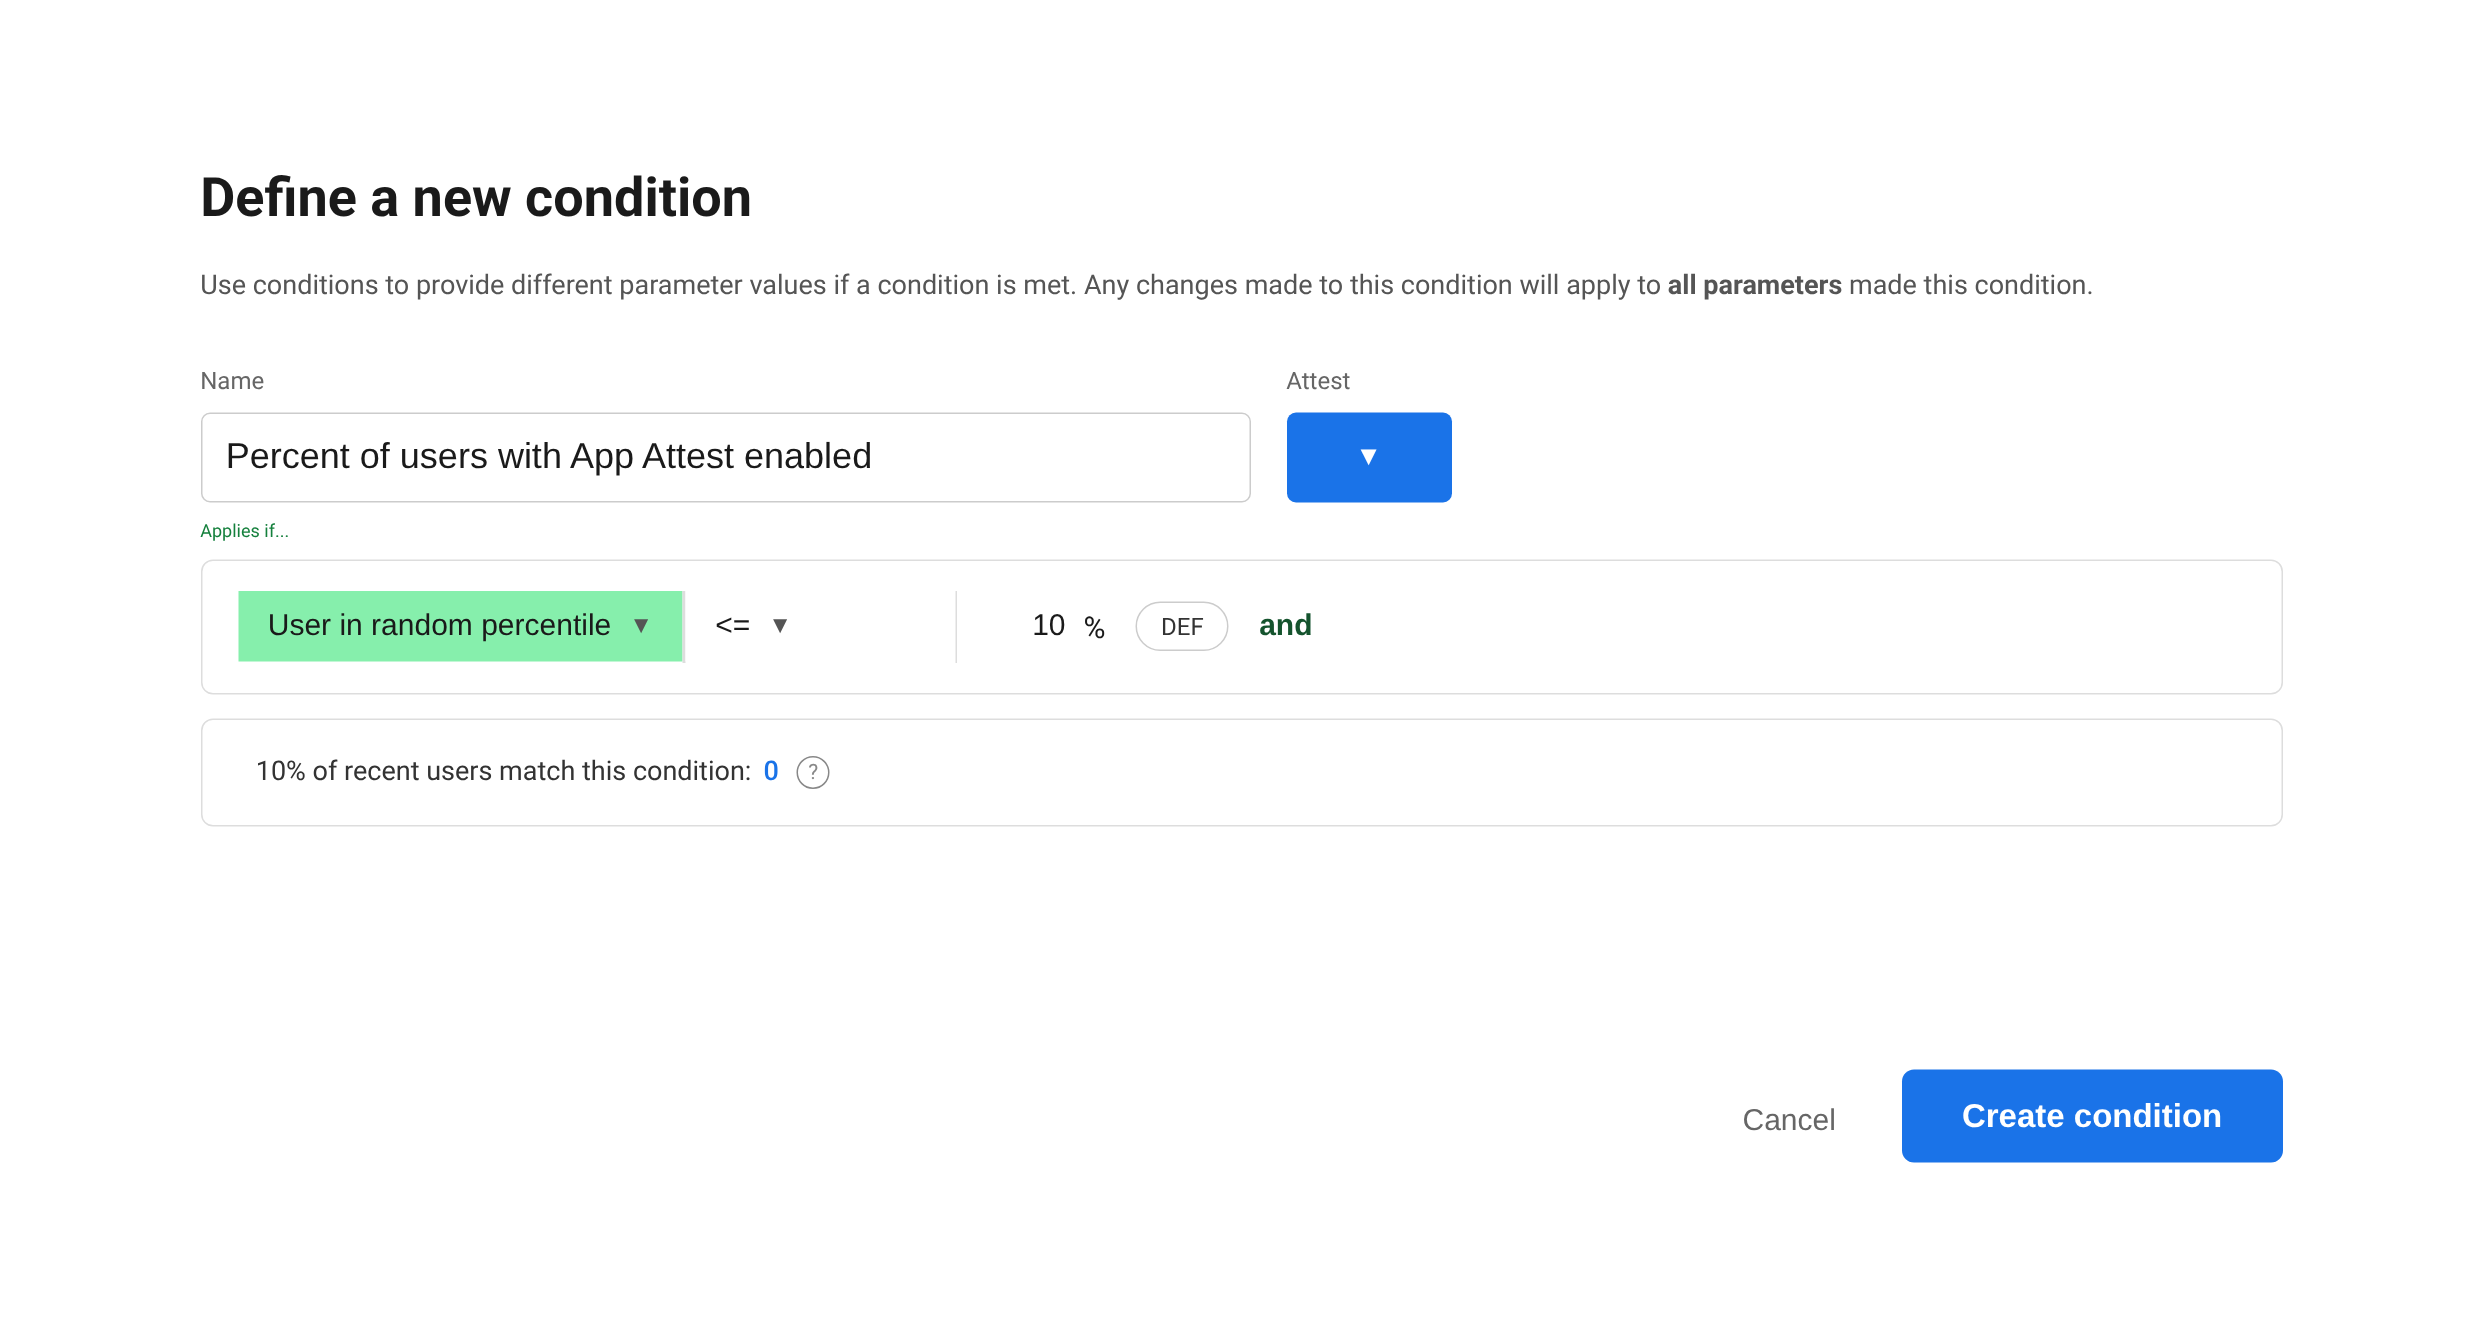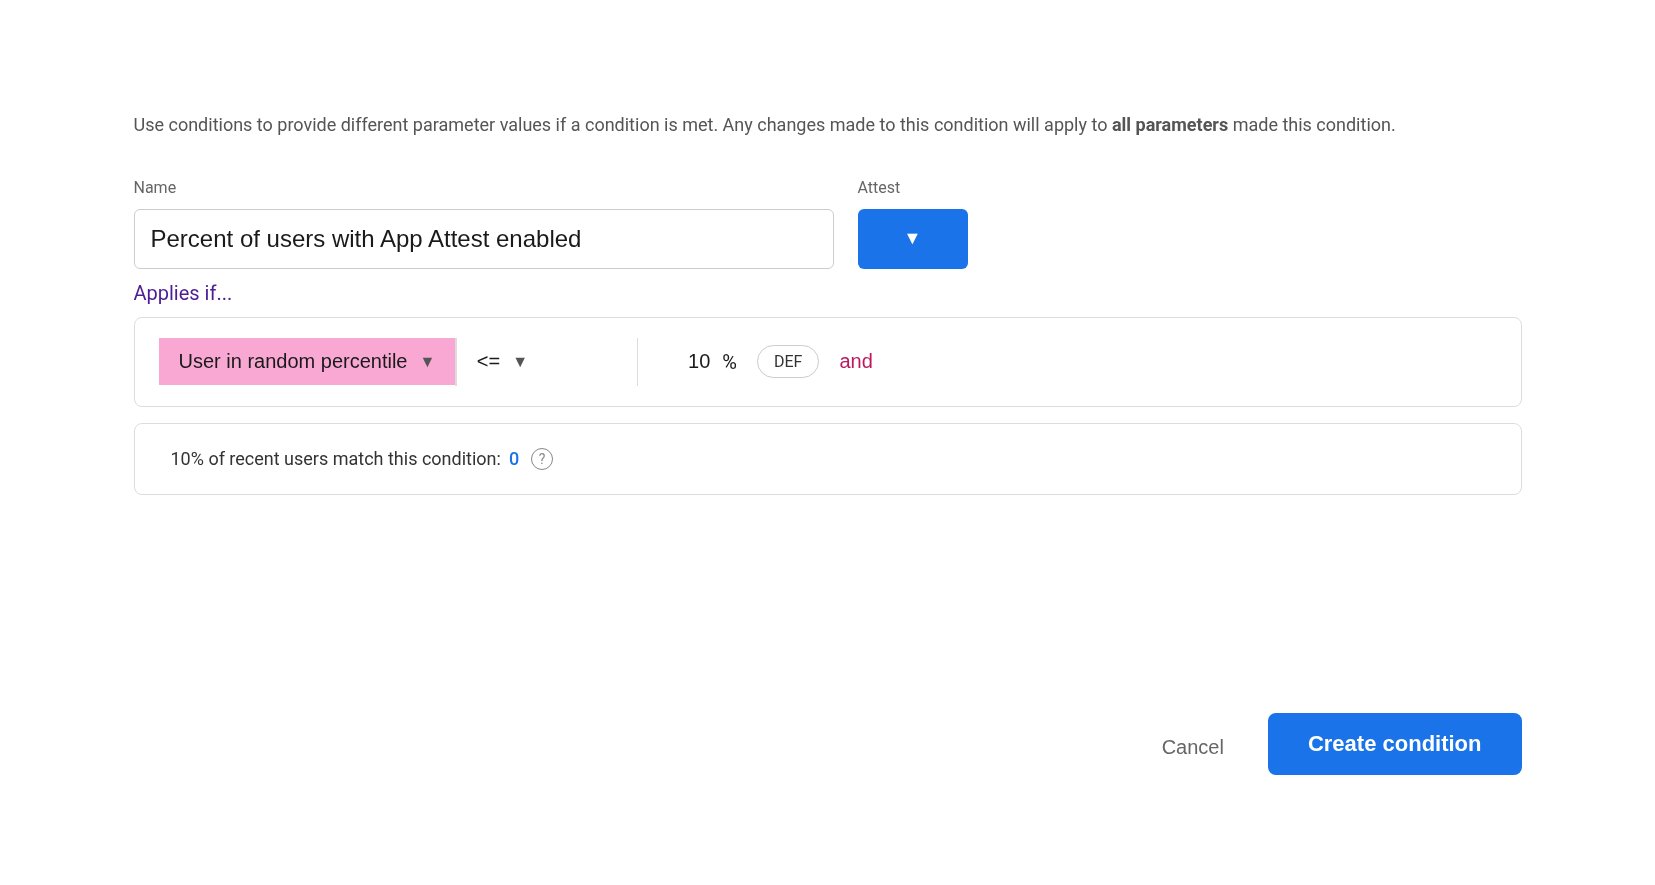--- a/index.html
+++ b/index.html
@@ -90,41 +90,41 @@
       cursor: pointer;
       gap: 8px;
     }
 
     .color-dropdown .chevron-icon {
       color: #ffffff;
       font-size: 18px;
     }
 
     .applies-if-label {
-      font-size: 20px;
-      color: #4c1d95;
+      font-size: 12px;
+      color: #15803d;
       margin-bottom: 12px;
     }
 
     .condition-row {
       border: 1.5px solid #dddddd;
       border-radius: 8px;
       padding: 20px 24px;
       display: flex;
       align-items: center;
       gap: 0;
       margin-bottom: 16px;
     }
 
     .condition-dropdown {
       display: flex;
       align-items: center;
       gap: 12px;
       padding: 12px 20px;
-      background: #f9a8d4;
+      background: #86efac;
       border: none;
       cursor: pointer;
       font-size: 20px;
       color: #1a1a1a;
       min-width: 280px;
     }
 
     .condition-dropdown .dropdown-arrow {
       color: #555555;
       font-size: 16px;
@@ -175,22 +175,22 @@
       border-radius: 20px;
       padding: 6px 16px;
       font-size: 16px;
       color: #333333;
       margin-left: 16px;
       cursor: pointer;
     }
 
     .and-button {
       font-size: 20px;
-      color: #be185d;
-      font-weight: 400;
+      color: #14532d;
+      font-weight: 700;
       cursor: pointer;
       margin-left: 20px;
       background: none;
       border: none;
     }
 
     .match-info-box {
       border: 1.5px solid #dddddd;
       border-radius: 8px;
       padding: 24px 36px;
@@ -250,20 +250,21 @@
       font-size: 22px;
       font-weight: 600;
       cursor: pointer;
     }
   </style>
 </head>
 <body>
 
 <div class="dialog">
 
+  <h1 class="dialog-title">Define a new condition</h1>
 
   <p class="dialog-description">
     <span>Use conditions to provide different parameter values if a condition is met. Any changes made to this condition will apply to </span>
     <strong>all parameters</strong>
     <span> made this condition.</span>
   </p>
 
   <div class="field-row">
     <div class="field-group">
       <label class="field-label">Name</label>

